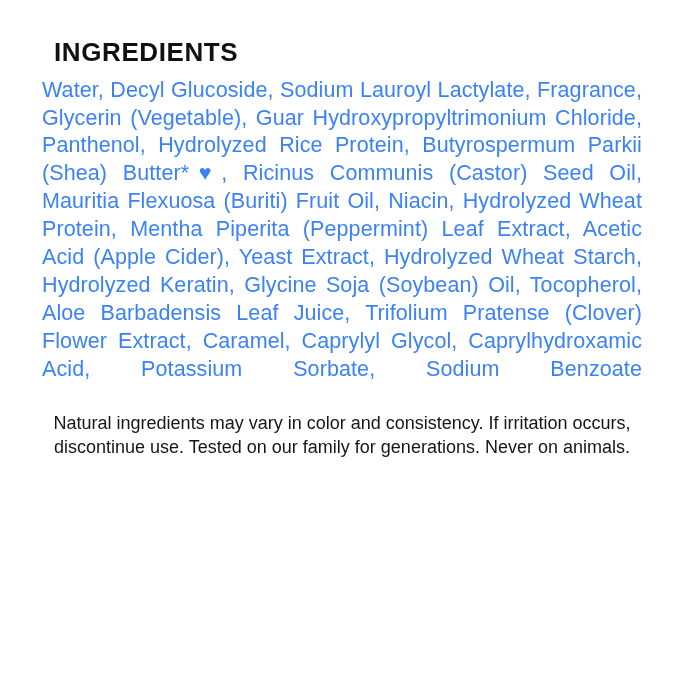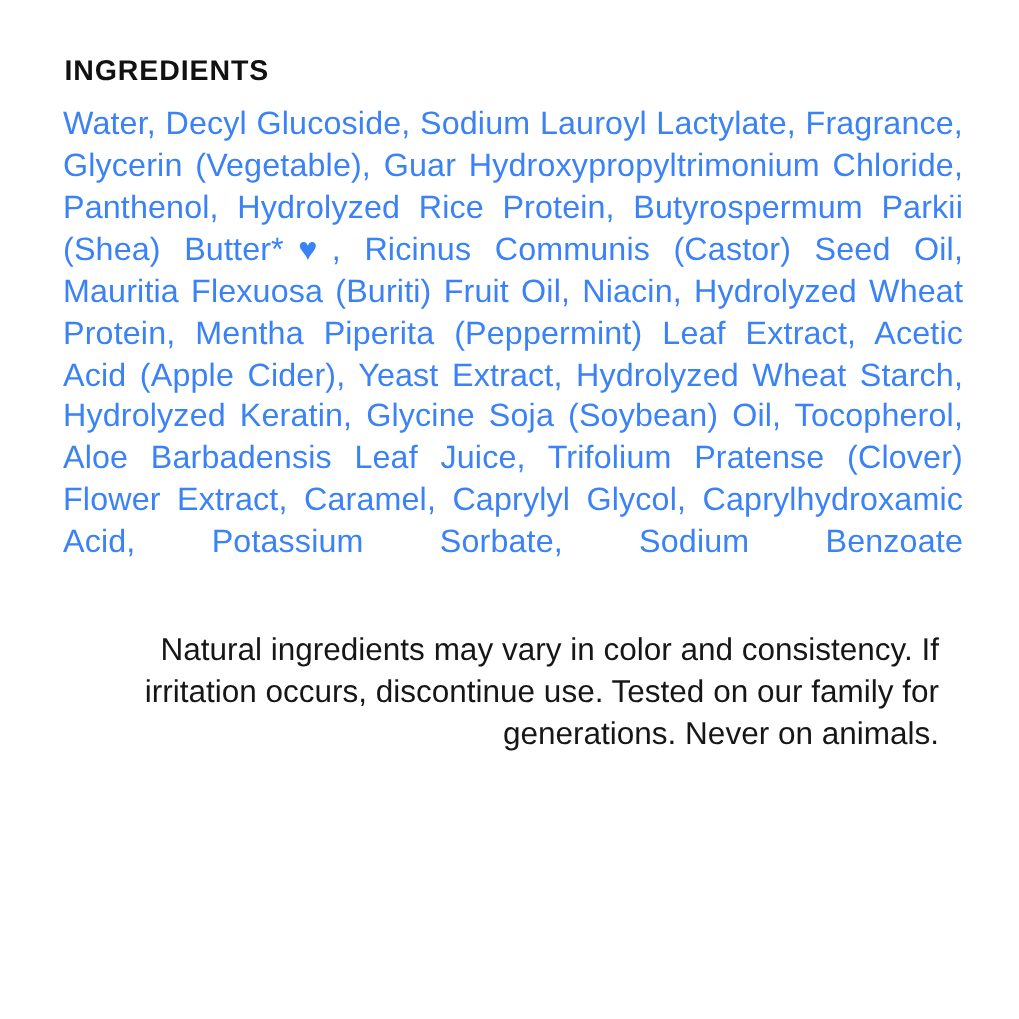--- a/index.html
+++ b/index.html
@@ -14,25 +14,25 @@
     color: #1b1b1b;
     overflow: hidden;
   }
   .panel {
     position: absolute;
     left: 42px;
     top: 38px;
     width: 600px;
   }
   .heading {
-    font-size: 19px;
+    font-size: 26px;
     font-weight: bold;
     letter-spacing: 0.6px;
     line-height: 1.1;
-    margin: 0 0 10px 1px;
+    margin: 0 0 10px 12px;
     color: #111111;
   }
   .ingredient-list {
     font-size: 21.5px;
     line-height: 1.30;
     text-align: justify;
     text-justify: inter-word;
     margin: 0;
     color: #3b82f6;
     letter-spacing: 0.1px;
@@ -44,25 +44,25 @@
     width: 100%;
   }
   .legend {
     font-size: 21px;
     line-height: 1.32;
     margin: 3px 0 0 0;
     color: #161616;
     text-align: left;
   }
   .disclaimer {
-    font-size: 21px;
+    font-size: 18px;
     line-height: 1.32;
-    margin: 16px;
+    margin: 0;
     color: #161616;
-    text-align: right;
+    text-align: center;
     max-width: 600px;
   }
 </style>
 </head>
 <body>
 
 <div class="panel">
   <h1 class="heading">INGREDIENTS</h1>
 
   <p class="ingredient-list">Water, Decyl Glucoside, Sodium Lauroyl Lactylate, Fragrance, Glycerin (Vegetable), Guar Hydroxypropyltrimonium Chloride, Panthenol, Hydrolyzed Rice Protein, Butyrospermum Parkii (Shea) Butter*♥, Ricinus Communis (Castor) Seed Oil, Mauritia Flexuosa (Buriti) Fruit Oil, Niacin, Hydrolyzed Wheat Protein, Mentha Piperita (Peppermint) Leaf Extract, Acetic Acid (Apple Cider), Yeast Extract, Hydrolyzed Wheat Starch, Hydrolyzed Keratin, Glycine Soja (Soybean) Oil, Tocopherol, Aloe Barbadensis Leaf Juice, Trifolium Pratense (Clover) Flower Extract, Caramel, Caprylyl Glycol, Caprylhydroxamic Acid, Potassium Sorbate, Sodium Benzoate</p>

